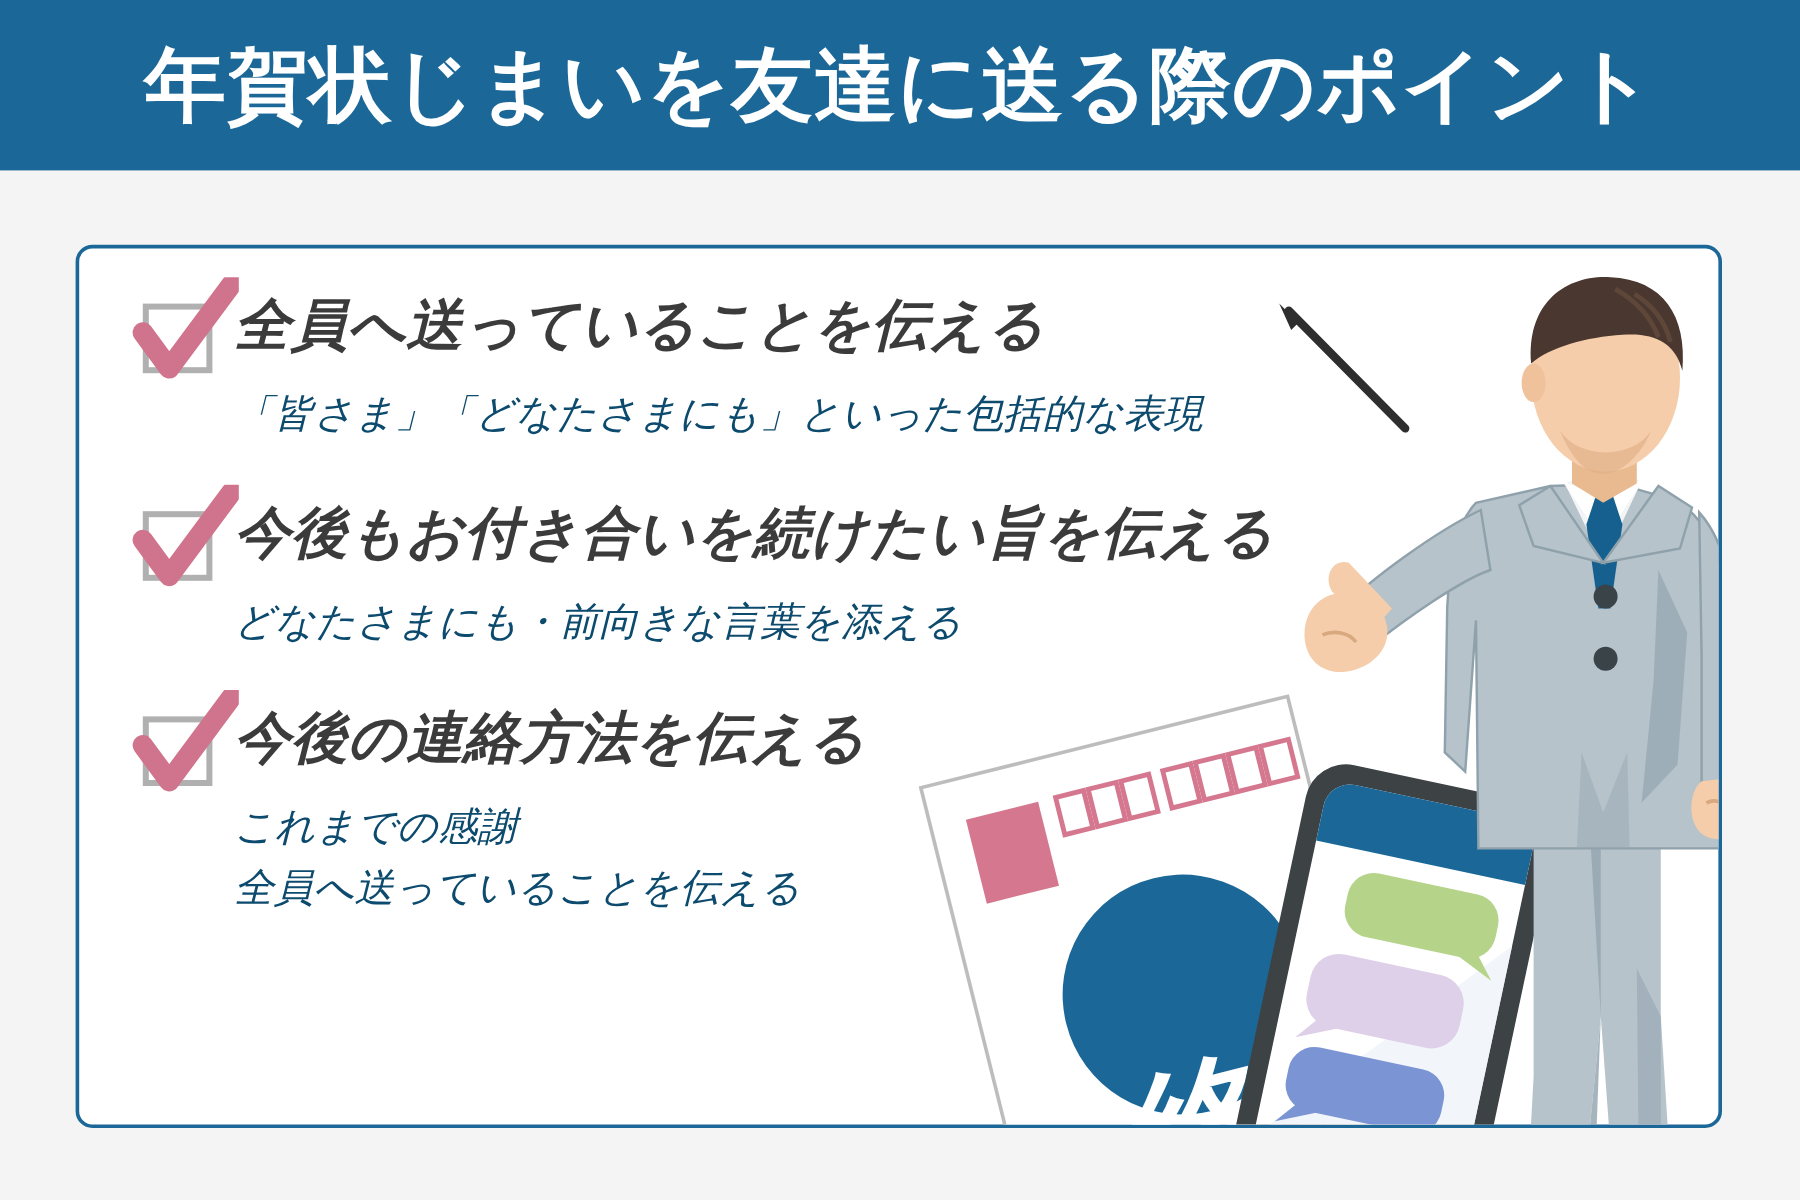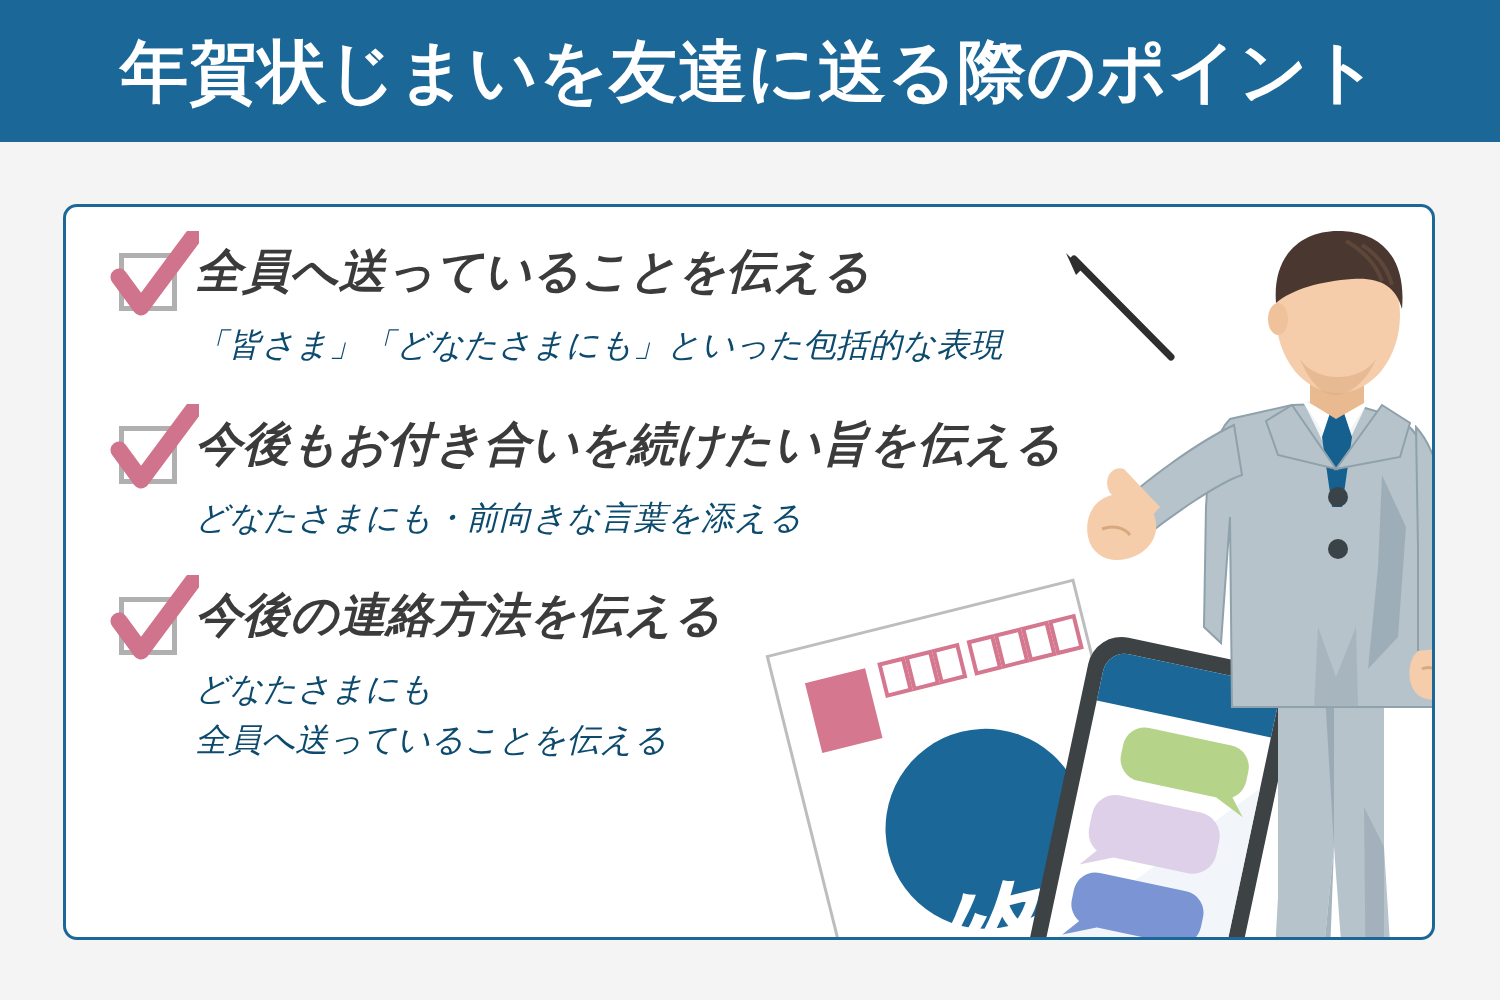--- a/index.html
+++ b/index.html
@@ -299,19 +299,19 @@
       <div class="check-row">
         <div class="checkbox-wrap">
           <div class="checkbox-box"></div>
           <svg class="checkbox-tick" viewBox="0 0 92 92">
             <path d="M12 46 L34 76 L86 6" stroke="#d0738c" stroke-width="17" fill="none" stroke-linecap="round" stroke-linejoin="round"></path>
           </svg>
         </div>
         <div class="item-title">今後の連絡方法を伝える</div>
       </div>
       <div class="item-sublines">
-        <div class="item-subline">どなたさまにも</div>
+        <div class="item-subline">これまでの感謝</div>
         <div class="item-subline">全員へ送っていることを伝える</div>
       </div>
     </div>
 
   </div>
 </div>
 
 </body></html>

